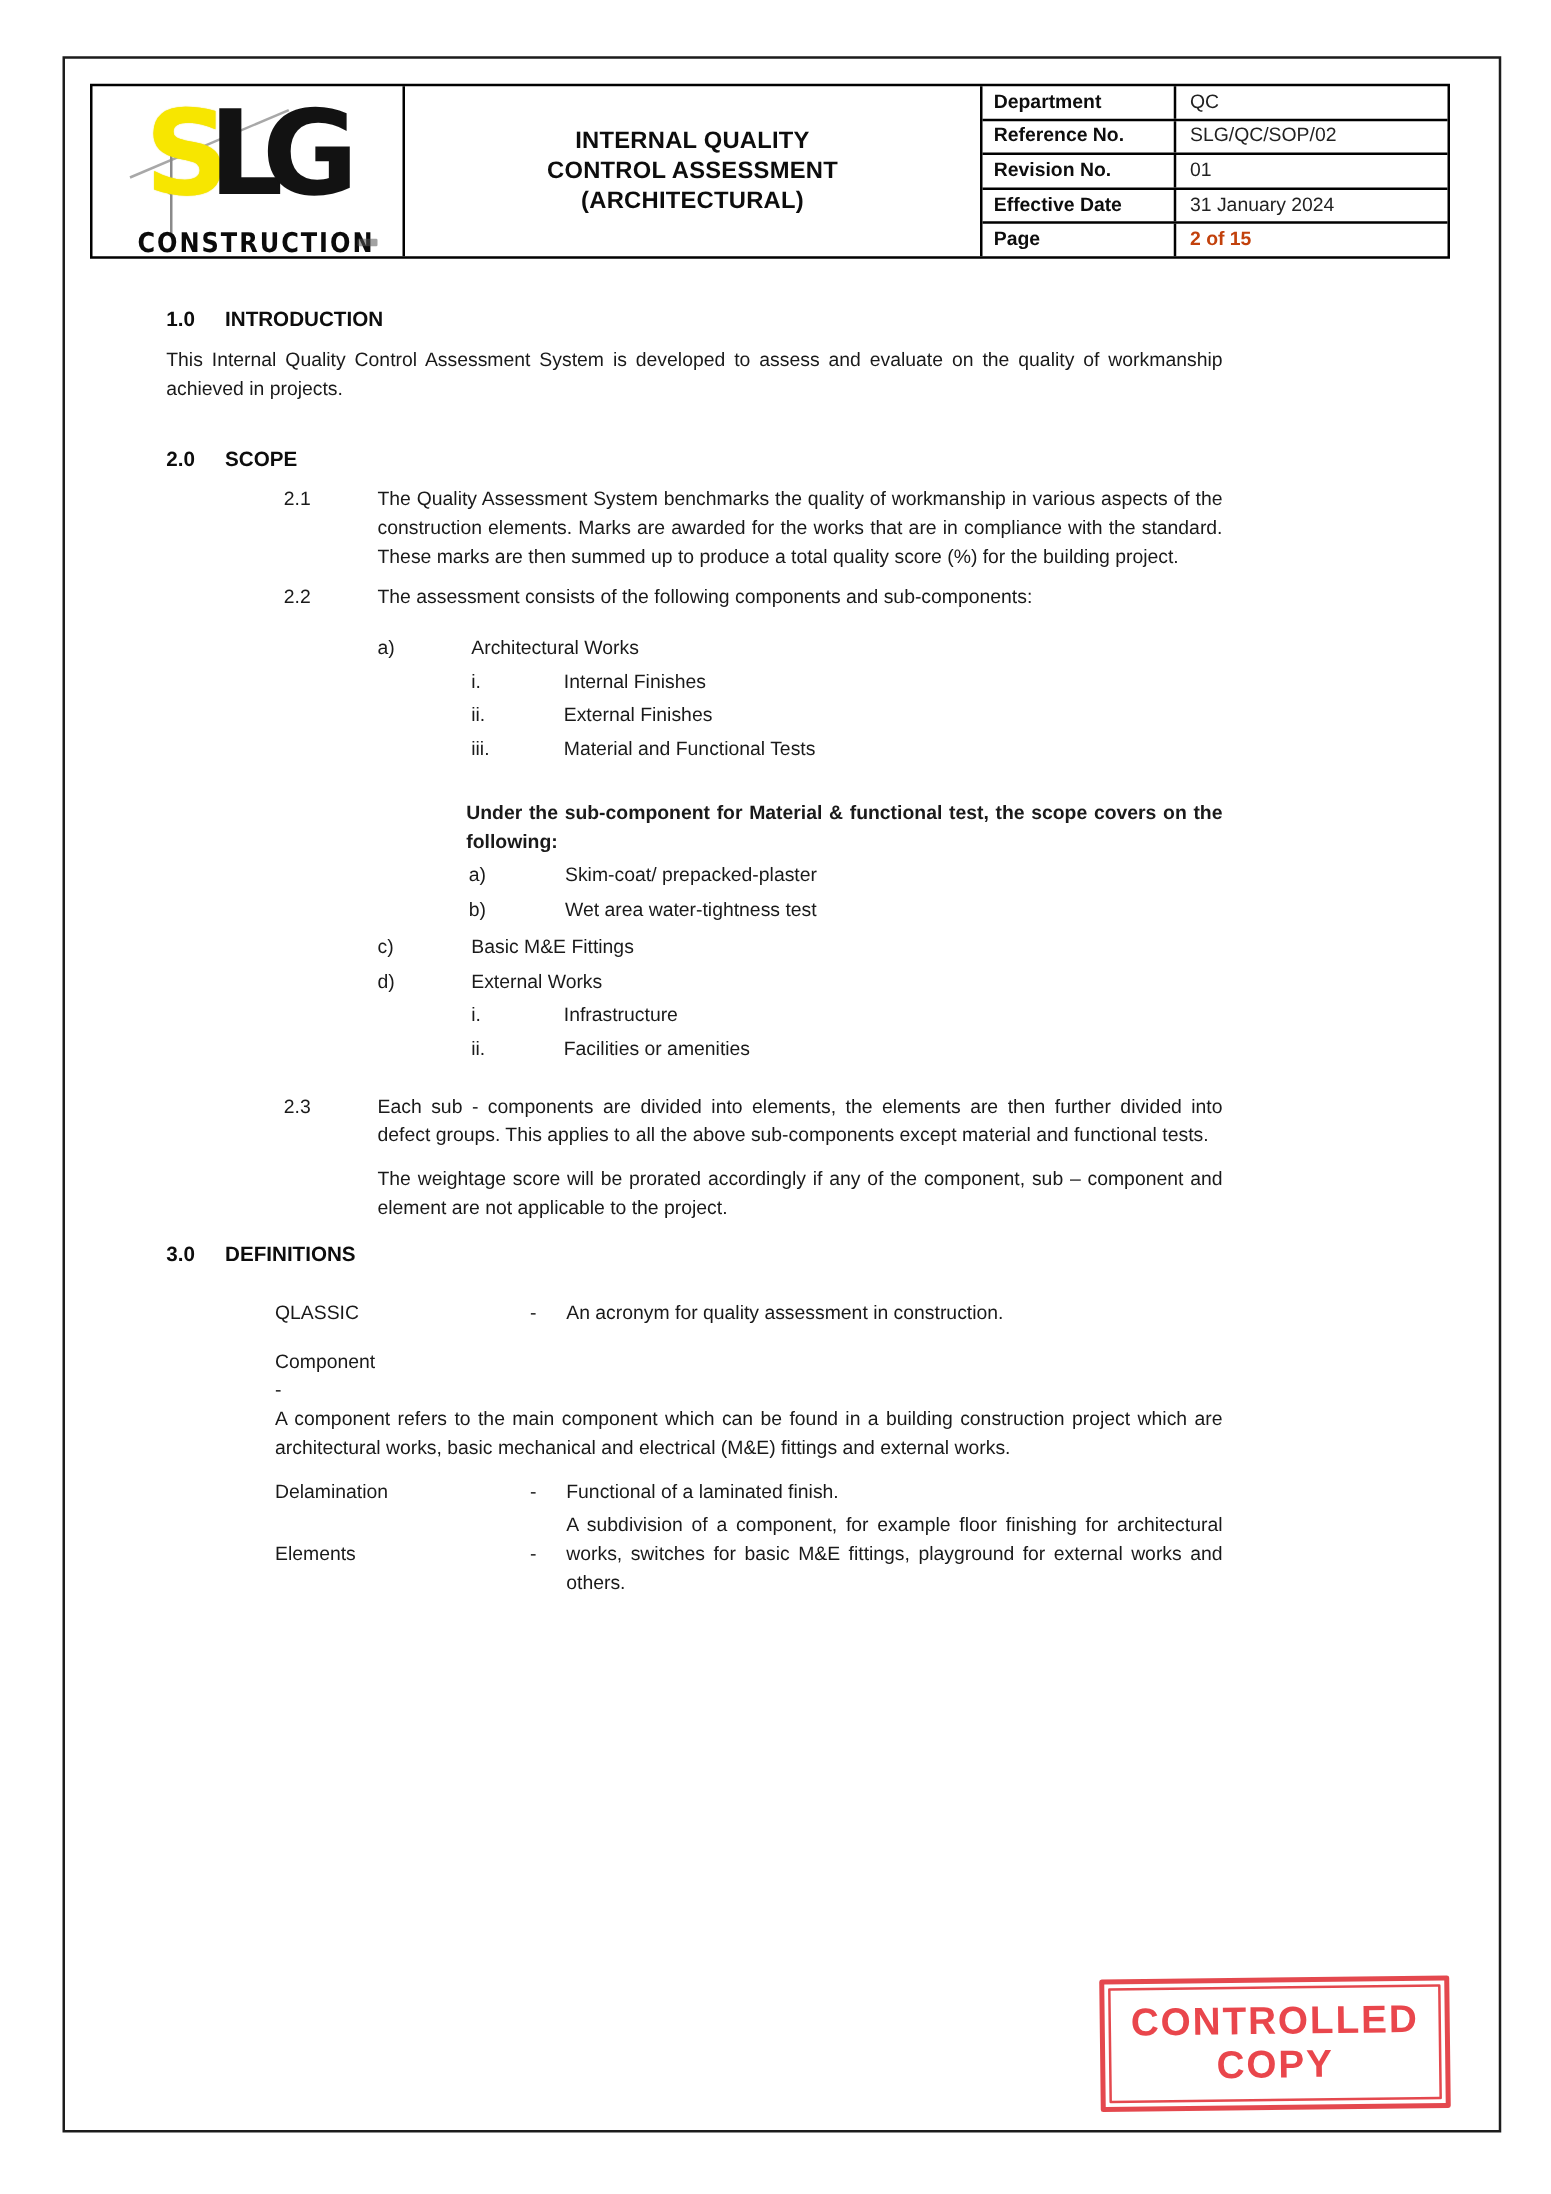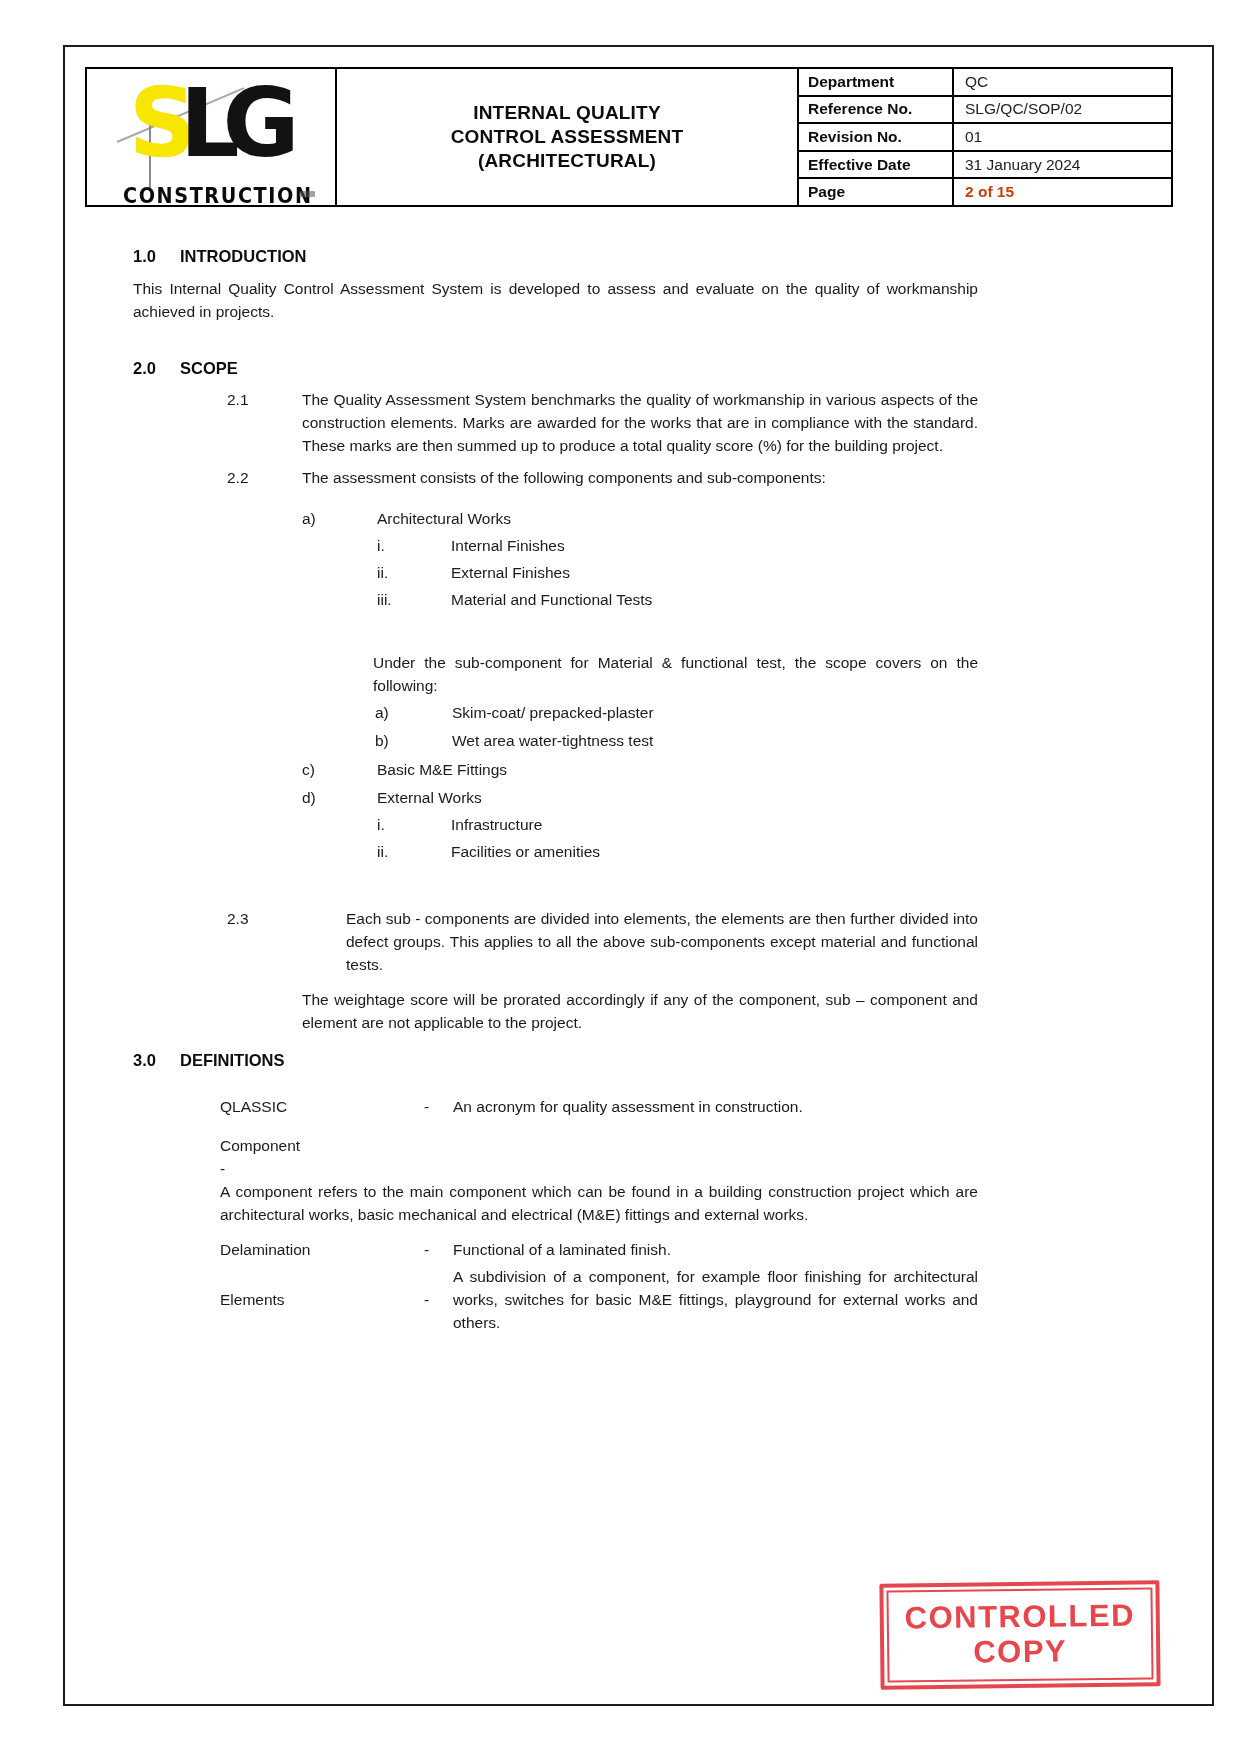--- a/index.html
+++ b/index.html
@@ -5,21 +5,21 @@
   html,body{margin:0;padding:0;}
   body{
     width:1241px;height:1755px;background:#ffffff;position:relative;
     font-family:"Liberation Sans", sans-serif;color:#161616;
     -webkit-font-smoothing:antialiased;
   }
   *{box-sizing:border-box;}
 
   
   .page-frame{
-    position:absolute;left:63px;top:45px;width:1151px;height:1661px;
+    position:absolute;left:50px;top:45px;width:1151px;height:1661px;
     border:2px solid #1c1c1c;background:#fff;
   }
 
   
   .header-table{
     position:absolute;left:20px;top:20px;width:1088px;height:140px;
     display:flex;border:2px solid #000;background:#fff;
   }
   .logo-cell{width:250px;border-right:2px solid #000;position:relative;overflow:hidden;}
   .title-cell{
@@ -167,21 +167,21 @@
   </div>
   <div class="sub-row" style="margin-top:4px;">
     <span class="marker">ii.</span>
     <span>External Finishes</span>
   </div>
   <div class="sub-row" style="margin-top:4px;">
     <span class="marker">iii.</span>
     <span>Material and Functional Tests</span>
   </div>
 
-  <div class="hang-para" style="margin-top:40px;">Under the sub-component for Material &amp; functional test, the scope covers on the following:</div>
+  <div class="hang-para" style="margin-top:28px;font-weight:bold;">Under the sub-component for Material &amp; functional test, the scope covers on the following:</div>
 
   <div class="inner-row" style="margin-top:4px;">
     <span class="marker">a)</span>
     <span>Skim-coat/ prepacked-plaster</span>
   </div>
   <div class="inner-row" style="margin-top:5px;">
     <span class="marker">b)</span>
     <span>Wet area water-tightness test</span>
   </div>
 
@@ -196,21 +196,21 @@
   </div>
   <div class="sub-row" style="margin-top:4px;">
     <span class="marker">i.</span>
     <span>Infrastructure</span>
   </div>
   <div class="sub-row" style="margin-top:4px;">
     <span class="marker">ii.</span>
     <span>Facilities or amenities</span>
   </div>
 
-  <div class="clause" style="margin-top:44px;gap:44px;">
+  <div class="clause" style="margin-top:23px;">
     <span class="cnum">2.3</span>
     <span class="ctext">Each sub - components are divided into elements, the elements are then further divided into defect groups. This applies to all the above sub-components except material and functional tests.</span>
   </div>
 
   <div class="note-para" style="margin-top:12px;">The weightage score will be prorated accordingly if any of the component, sub – component and element are not applicable to the project.</div>
 
   <div class="sec-head" style="margin-top:15px;">
     <span class="snum">3.0</span>
     <span>DEFINITIONS</span>
   </div>

